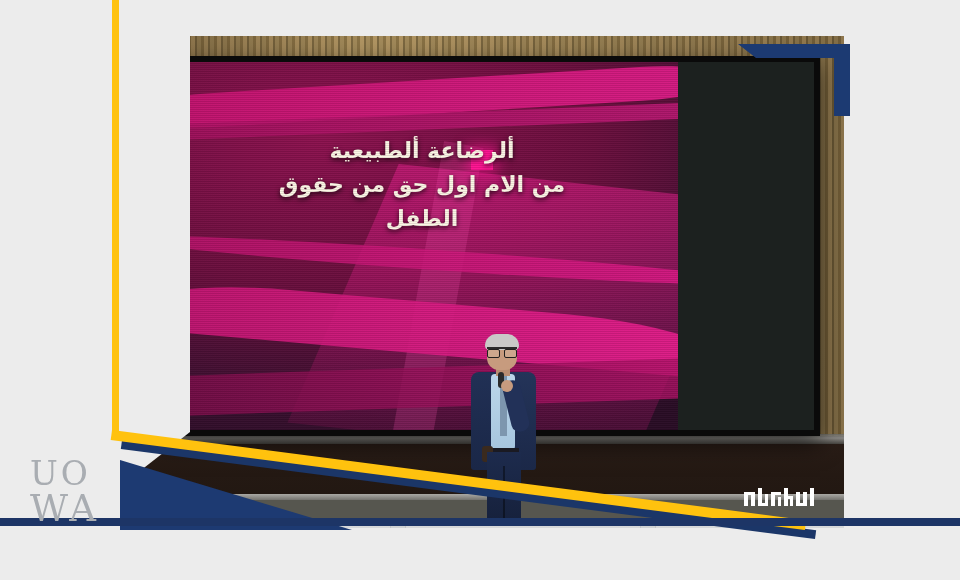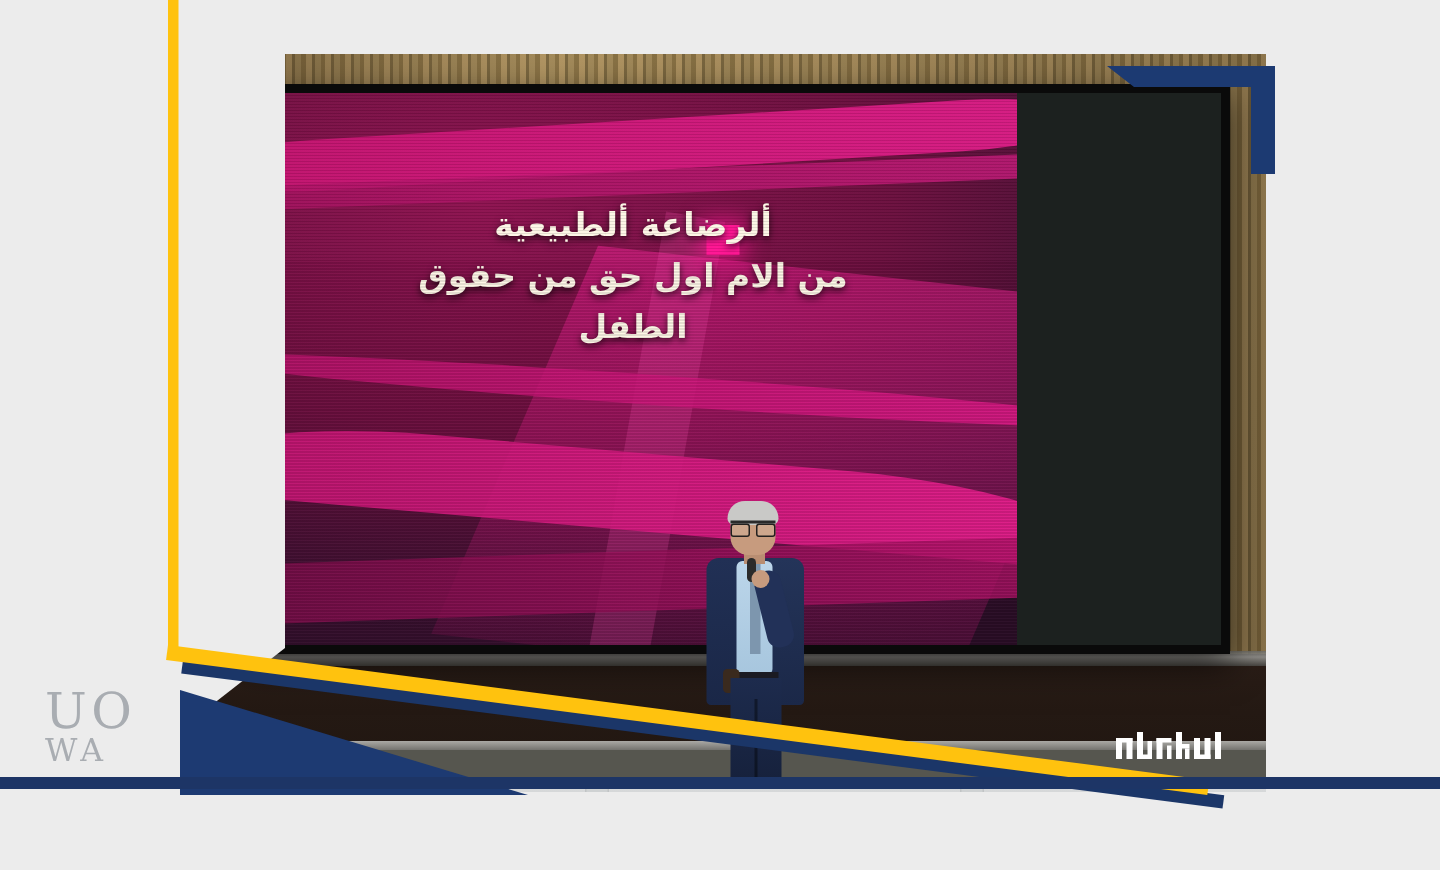--- a/index.html
+++ b/index.html
@@ -188,21 +188,21 @@
   .navy-corner2{
     position:absolute;left:834px;top:44px;width:16px;height:72px;background:#1c3a72;
   }
   
   .navy-bar{position:absolute;left:0;top:518px;width:960px;height:8px;background:#1d3566;}
 
   
   .uowa{position:absolute;left:30px;top:458px;width:80px;height:72px;color:#a9adb2;}
   .uowa .row{font-family:"DejaVu Serif","Liberation Serif",serif;font-weight:400;letter-spacing:3px;line-height:.95;}
   .uowa .r1{font-size:33px;}
-  .uowa .r2{font-size:21px;margin-top:2px;}
+  .uowa .r2{font-size:37px;margin-top:2px;}
 
   .kufic{
     position:absolute;left:744px;top:487px;width:72px;height:24px;
     display:flex;align-items:center;justify-content:center;
   }
   .kufic svg{display:block;}
 </style>
 </head>
 <body>
 

